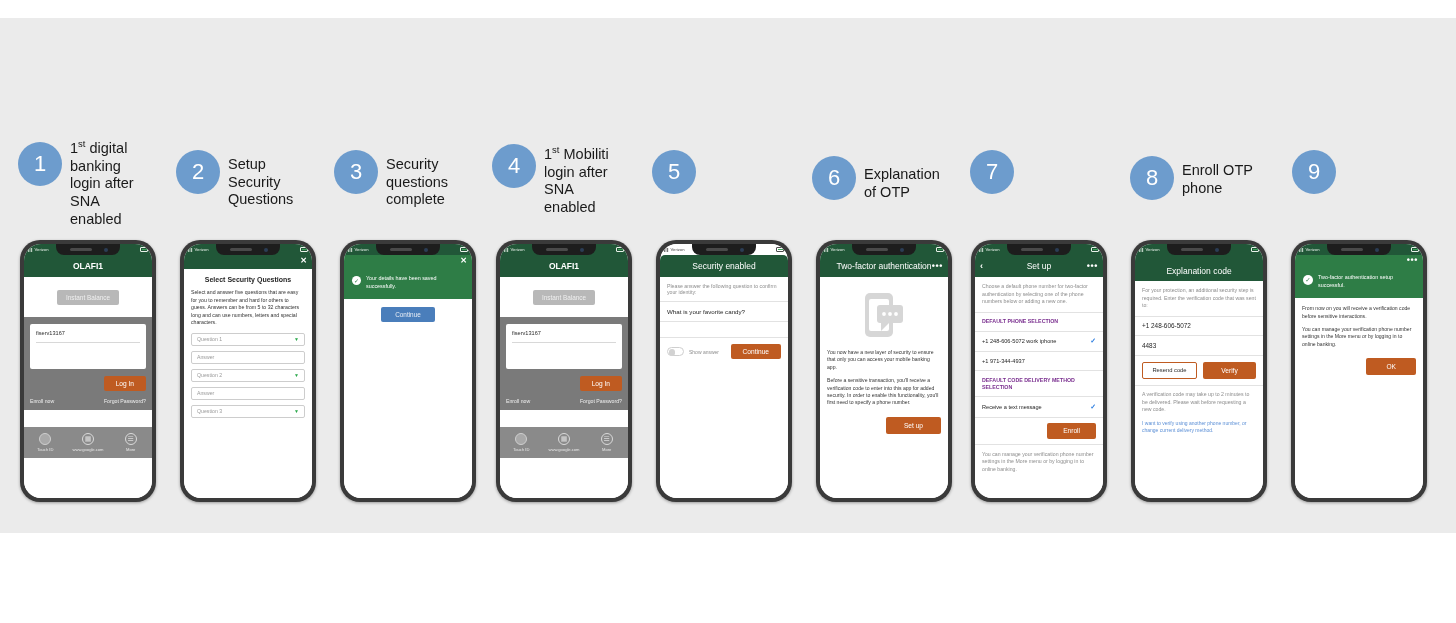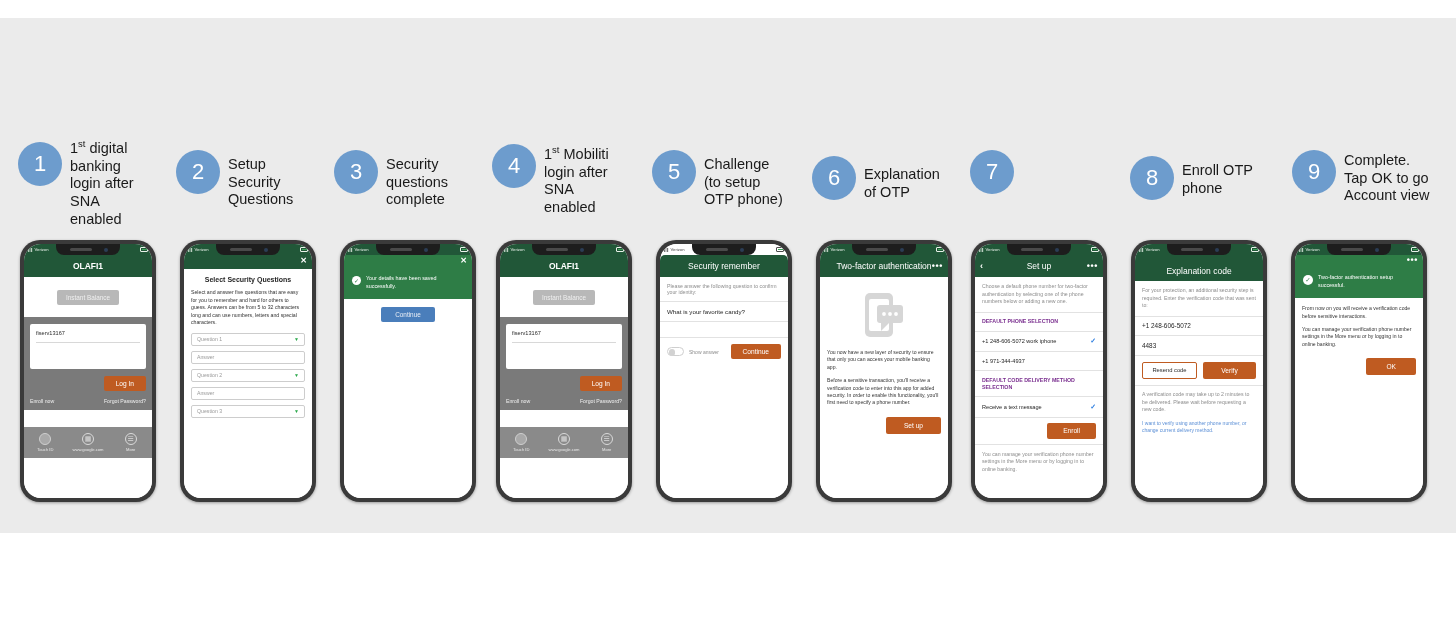--- a/index.html
+++ b/index.html
@@ -257,46 +257,40 @@
 complete</div>
     </div>
 
     <div class="step" style="left:492px; top:6px; width:148px;">
       <div class="step-circle" style="margin-top:8px;">4</div>
       <div class="step-label">1<sup>st</sup> Mobiliti<br>login after<br>SNA<br>enabled</div>
     </div>
 
     <div class="step" style="left:652px; top:18px; width:152px;">
       <div class="step-circle" style="margin-top:2px;">5</div>
-      <div class="step-label">Challenge
-(to setup
-OTP phone)</div>
     </div>
 
     <div class="step" style="left:812px; top:28px; width:145px;">
       <div class="step-circle" style="margin-top:-2px;">6</div>
       <div class="step-label">Explanation
 of OTP</div>
     </div>
 
     <div class="step" style="left:970px; top:0; width:160px;">
       <div class="step-circle" style="margin-top:20px;">7</div>
     </div>
 
     <div class="step" style="left:1130px; top:24px; width:145px;">
       <div class="step-circle" style="margin-top:2px;">8</div>
       <div class="step-label">Enroll OTP
 phone</div>
     </div>
 
     <div class="step" style="left:1292px; top:14px; width:160px;">
       <div class="step-circle" style="margin-top:6px;">9</div>
-      <div class="step-label">Complete.
-Tap OK to go
-Account view</div>
     </div>
   </div>
 
   <div class="phone" style="left:20px; top:240px;">
     <div class="phone-inner">
       <div class="notch">
           <span class="speaker"></span>
           <span class="cam"></span>
         </div>
       <div class="statusbar on-green">
@@ -487,21 +481,21 @@
       <div class="statusbar on-white">
         <span class="sb-left">
             <span class="sb-bars"></span>
             <span>Verizon</span>
           </span>
         <span class="batt green">
             <i></i>
           </span>
       </div>
       <div class="appbar" style="border-top-left-radius:5px; border-top-right-radius:5px;">
-        <span style="font-weight:normal;">Security remember</span>
+        <span style="font-weight:normal;">Security enabled</span>
       </div>
       <div class="screen-body">
         <div class="pad muted">Please answer the following question to confirm your identity:</div>
         <div class="panel-rule"></div>
         <div class="pad qtext">What is your favorite candy?</div>
         <div class="panel-rule"></div>
         <div class="answer-blank"></div>
         <div class="panel-rule"></div>
         <div class="toggle-row">
           <div class="toggle">

